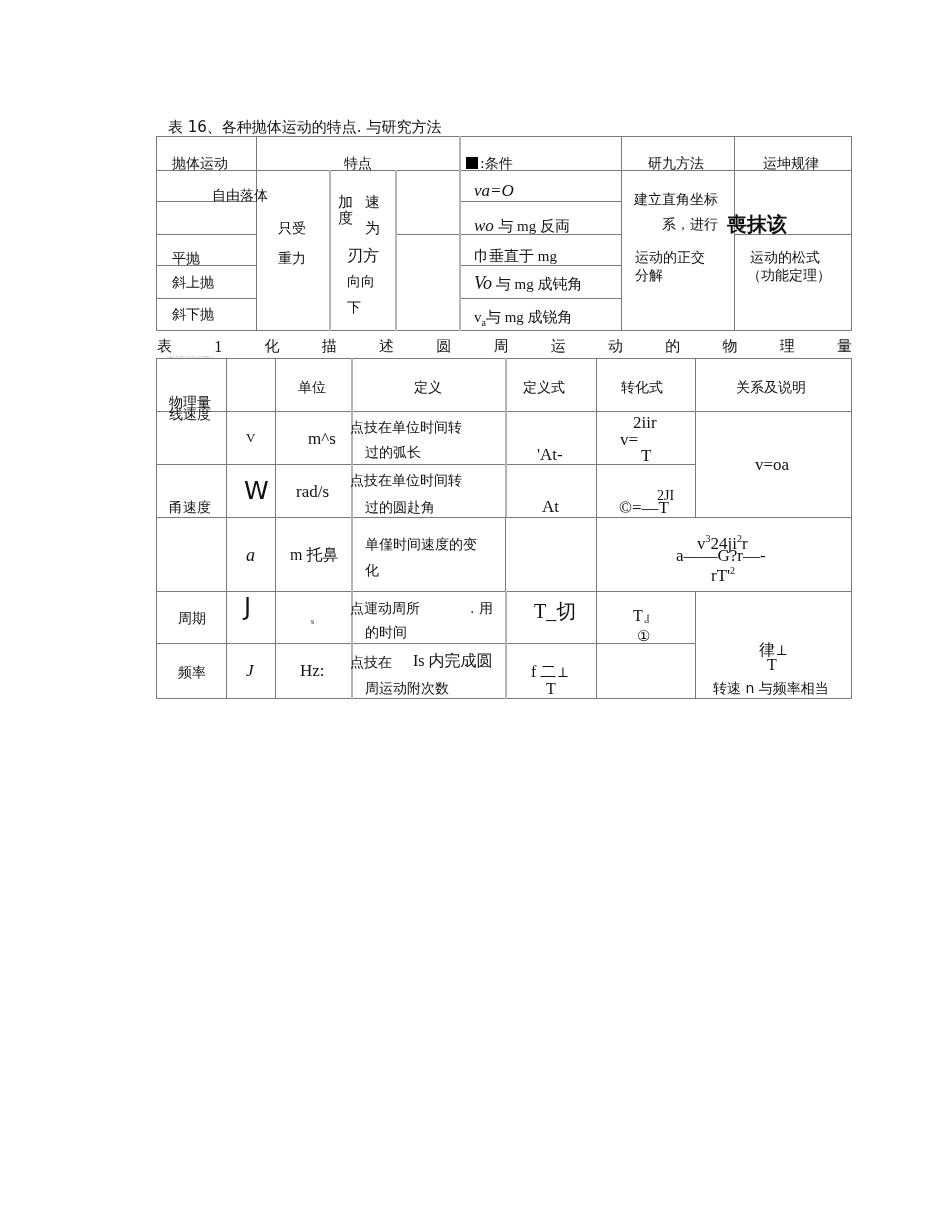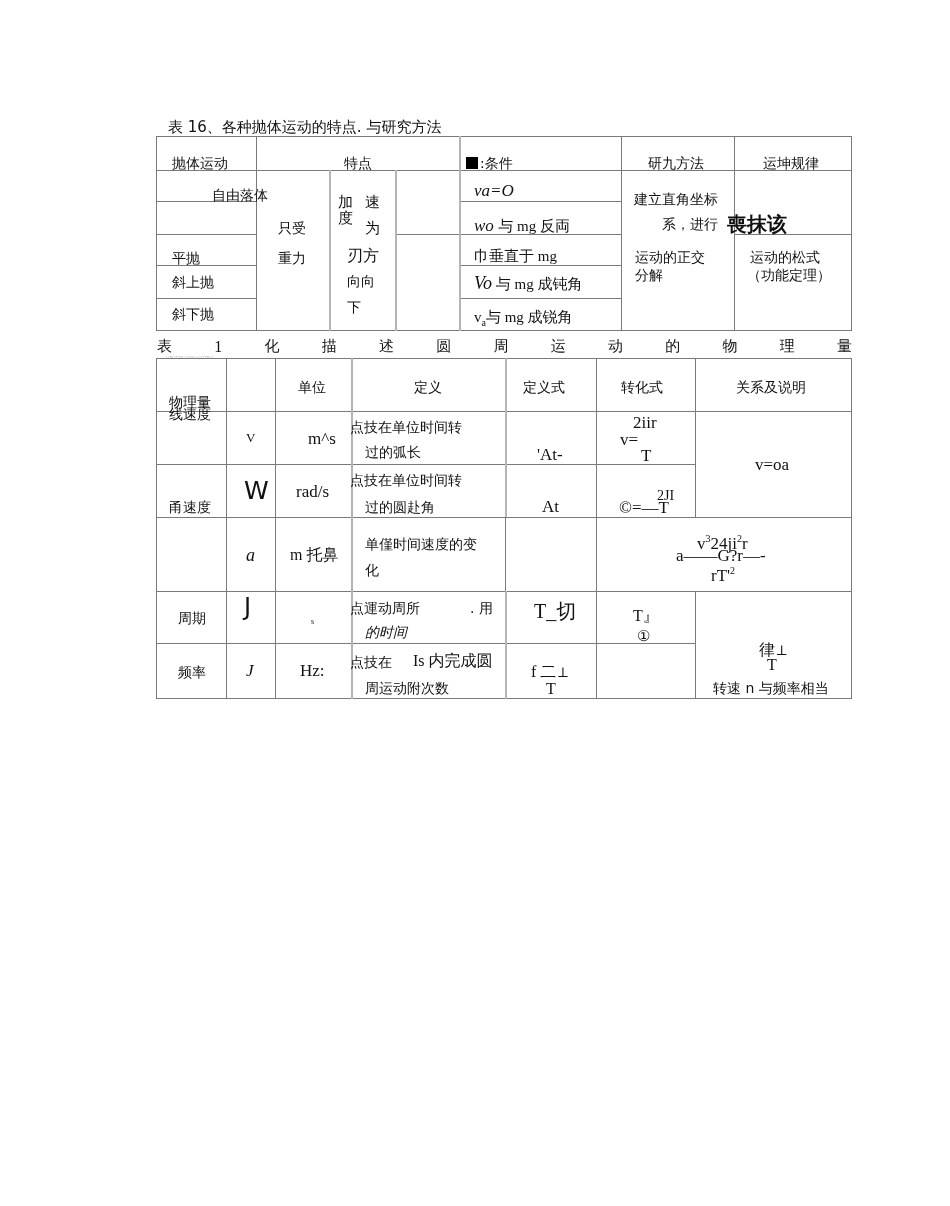--- a/index.html
+++ b/index.html
@@ -167,21 +167,21 @@
     <div class="abs ser" style="left:676px; top:547px;">a——G?r—-</div>
     <div class="abs ser" style="left:711px; top:562px;"><span>rT'</span><span class="sup">2</span></div>
   </div>
 
   <div>
     <div class="abs cjk" style="left:178px; top:610px;">周期</div>
     <div class="abs" style="left:244px; top:594px; font-family:'DejaVu Sans',sans-serif; font-size:24px; line-height:26px;">J</div>
     <div class="abs ser" style="left:311px; top:617px; font-size:8px; line-height:10px;">s</div>
     <div class="abs cjk" style="left:350px; top:600px;">点運动周所</div>
     <div class="abs cjk" style="left:470px; top:600px;">. 用</div>
-    <div class="abs cjk" style="left:365px; top:624px;font-style:italic;">的时间</div>
+    <div class="abs cjk" style="left:365px; top:624px;">的时间</div>
     <div class="abs ser" style="left:534px; top:602px; font-size:20px;">T_切</div>
     <div class="abs ser" style="left:633px; top:607px; font-size:16px;">T』</div>
     <div class="abs ser" style="left:637px; top:627px; font-size:15px;">①</div>
   </div>
 
   <div>
     <div class="abs cjk" style="left:178px; top:664px;">频率</div>
     <div class="abs ser it" style="left:246px; top:662px;">J</div>
     <div class="abs ser" style="left:300px; top:662px;">Hz:</div>
     <div class="abs cjk" style="left:350px; top:654px;">点技在</div>

